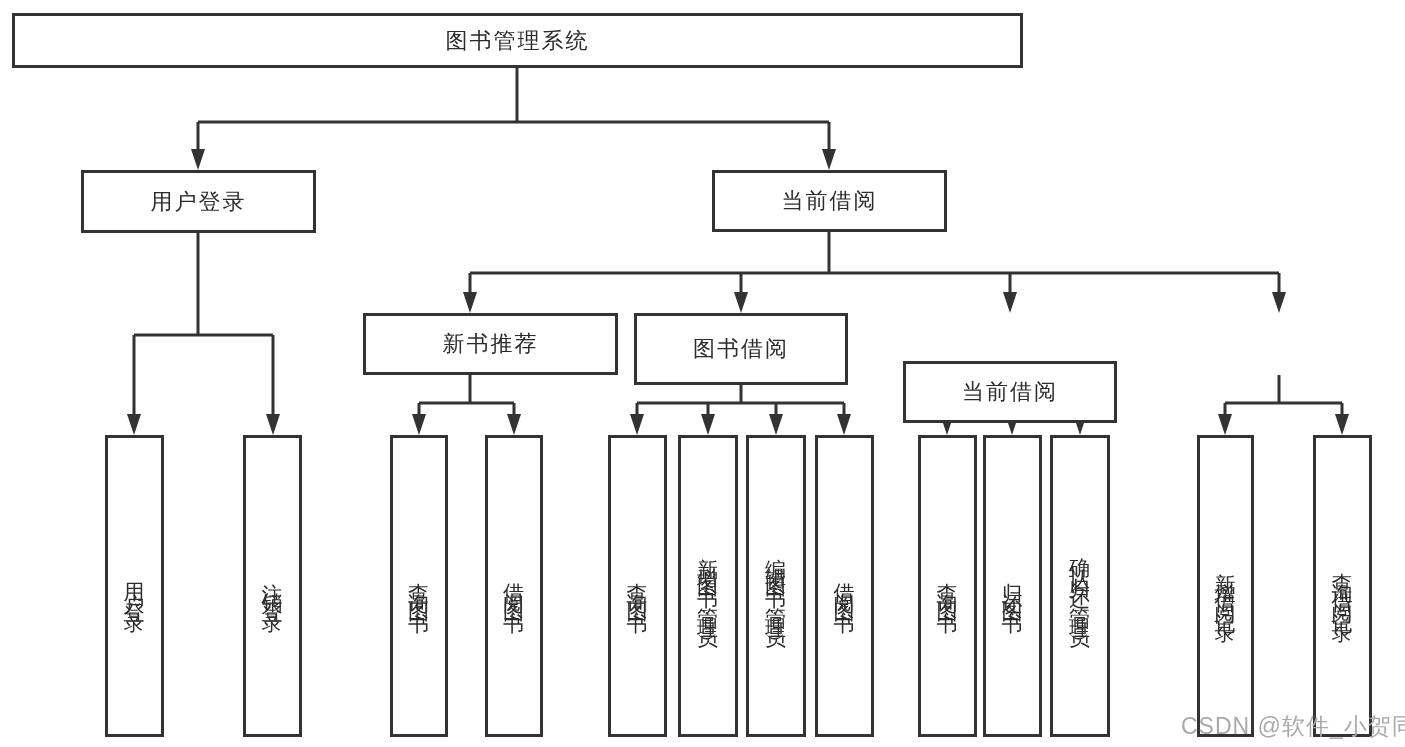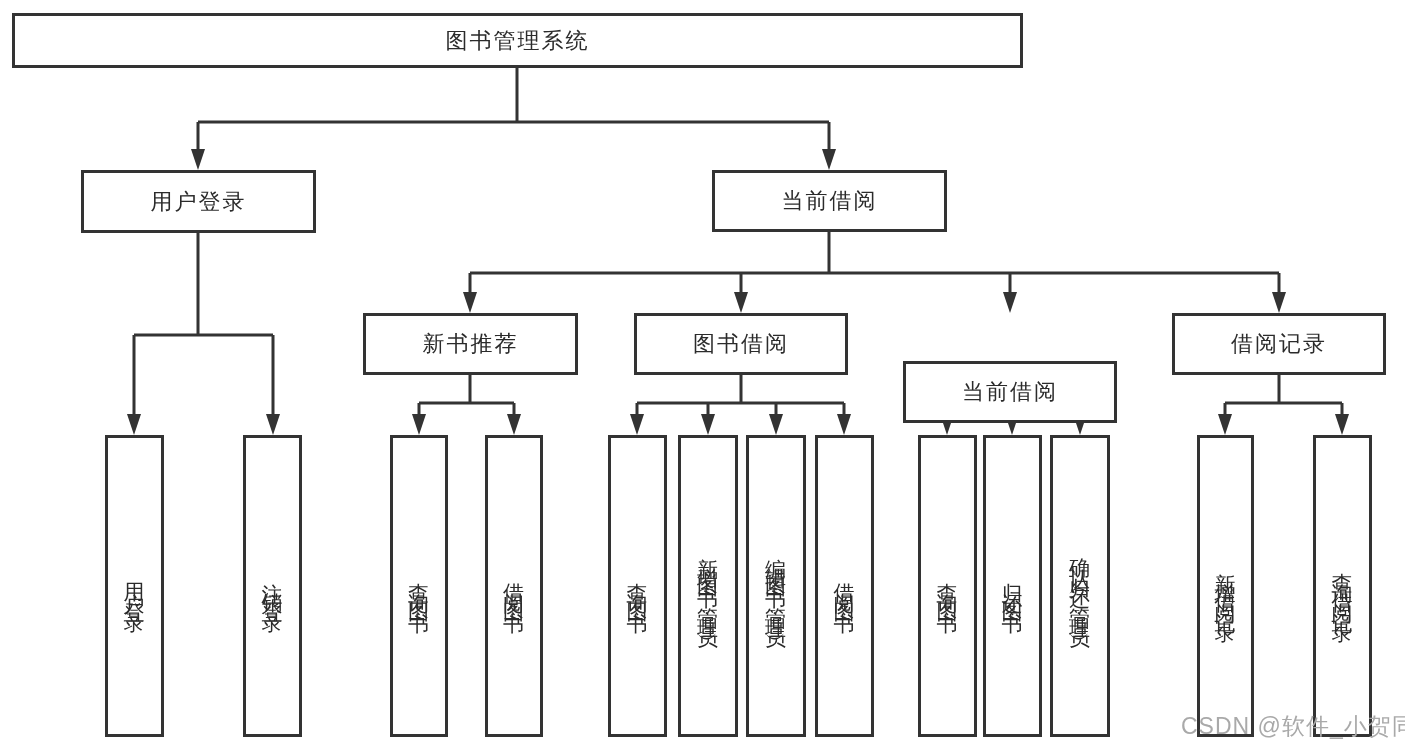--- a/index.html
+++ b/index.html
@@ -93,24 +93,23 @@
     <path class="cline" d="M1279 375 V403 M1225 403 H1342 M1225 403 V417 M1342 403 V417"></path>
     <polygon class="ahead" points="1218,414 1232,414 1225,435"></polygon>
     <polygon class="ahead" points="1335,414 1349,414 1342,435"></polygon>
   </svg>
 
   <div class="box" style="left:12px; top:13px; width:1011px; height:55px;">图书管理系统</div>
 
   <div class="box" style="left:81px; top:170px; width:235px; height:63px;">用户登录</div>
   <div class="box" style="left:712px; top:170px; width:235px; height:62px;">当前借阅</div>
 
-  <div class="box" style="left:363px; top:313px; width:215px; height:62px;">新书推荐</div>
-  <div class="box" style="left:634px; top:313px; width:214px; height:62px;">图书借阅</div>
+  <div class="box" style="left:363px; top:313px; width:255px; height:62px;">新书推荐</div>
+  <div class="box" style="left:634px; top:313px; width:214px; height:72px;">图书借阅</div>
   <div class="box" style="left:903px; top:313px; width:214px; height:62px;margin-top:48px;">当前借阅</div>
-  <div class="box" style="left:1172px; top:313px; width:214px; height:62px;">借阅记录</div>
 
   <div class="vbox" style="left:105px; top:435px; width:59px; height:302px;">用户登录</div>
   <div class="vbox" style="left:243px; top:435px; width:59px; height:302px;">注销登录</div>
 
   <div class="vbox" style="left:390px; top:435px; width:58px; height:302px;">查询图书</div>
   <div class="vbox" style="left:485px; top:435px; width:58px; height:302px;">借阅图书</div>
 
   <div class="vbox" style="left:608px; top:435px; width:59px; height:302px;">查询图书</div>
   <div class="vbox" style="left:678px; top:435px; width:60px; height:302px;">新增图书（管理员）</div>
   <div class="vbox" style="left:746px; top:435px; width:60px; height:302px;">编辑图书（管理员）</div>

